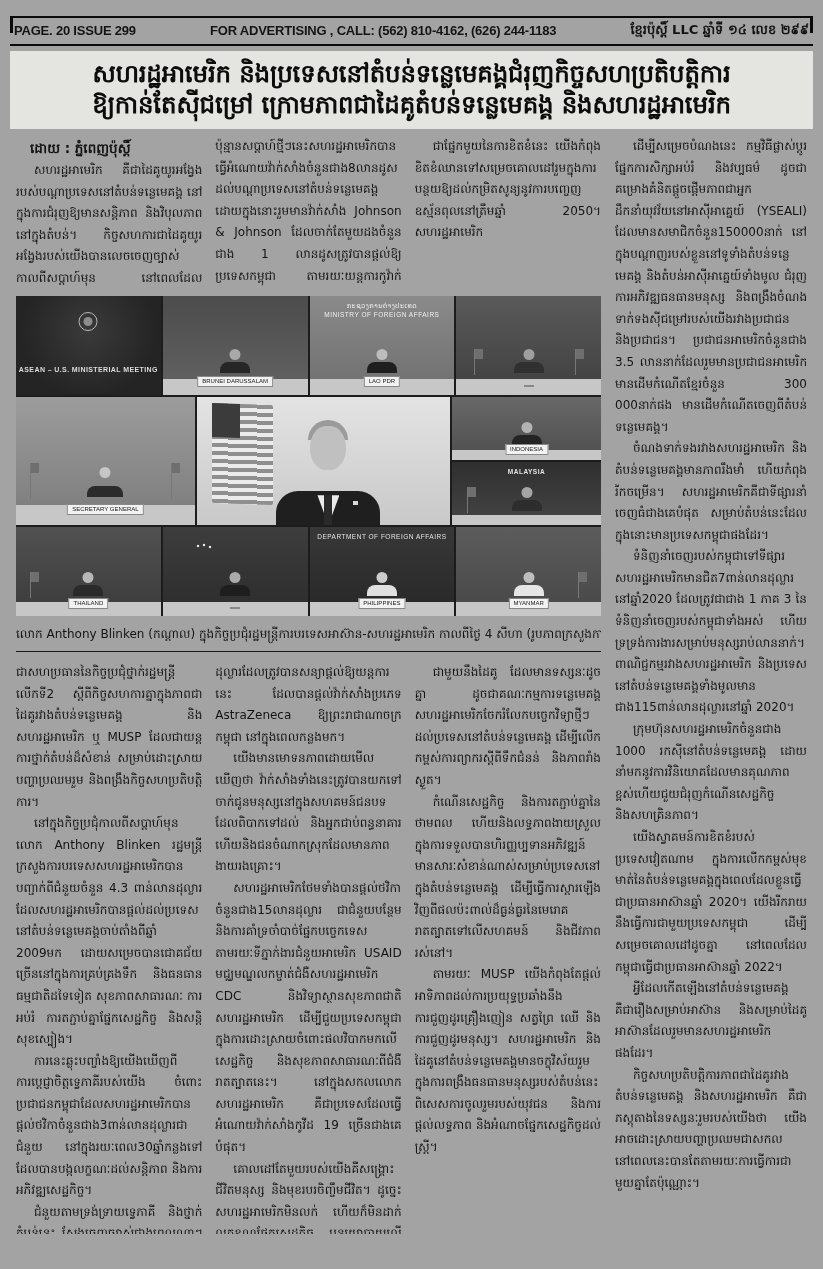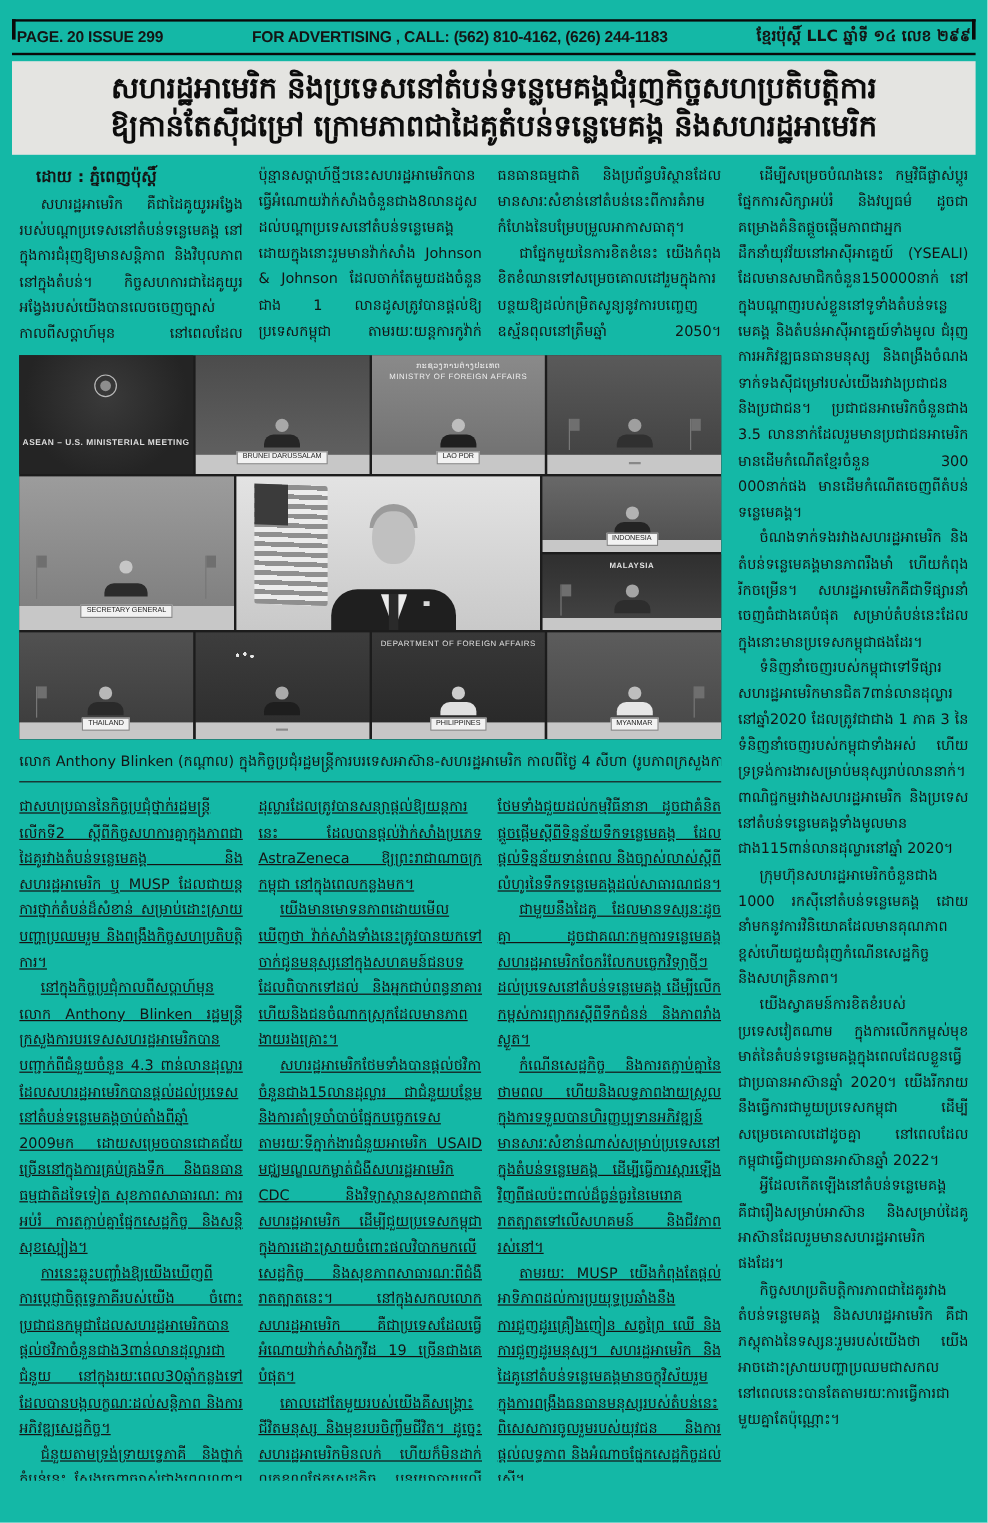--- a/index.html
+++ b/index.html
@@ -1,16 +1,16 @@
 <!DOCTYPE html>
 <html><head>
 <meta charset="utf-8">
 <style>
   html,body{margin:0;padding:0;background:#ffffff;}
-  .page{position:relative;width:823px;height:1269px;background:#14b8a6;overflow:hidden;
+  .page{position:relative;width:823px;height:1269px;background:#a3a3a3;overflow:hidden;
         font-family:"DejaVu Sans","Liberation Sans",sans-serif;color:#141414;}
 
   
   .masthead{margin:16px 10px 0;border-top:2.5px solid #0a0a0a;border-bottom:2px solid #0a0a0a;
             display:flex;align-items:center;justify-content:space-between;
             padding:3px 4px 4px;position:relative;}
   .masthead::before,.masthead::after{content:"";position:absolute;top:-2.5px;width:3px;height:17px;background:#0a0a0a;}
   .masthead::before{left:0;} .masthead::after{right:0;}
   .mh-left,.mh-center{font-family:"Liberation Sans",sans-serif;font-weight:bold;font-size:13px;
             letter-spacing:-0.2px;white-space:nowrap;}
@@ -22,21 +22,21 @@
             letter-spacing:-0.2px;}
 
   
   .content{display:flex;gap:14px;padding:0 16px;margin-top:7px;justify-content:space-between;}
   .left-zone{flex:1;min-width:0;}
   .right-col{width:192px;flex:none;height:1095px;overflow:hidden;}
 
   .top-cols{display:flex;gap:13px;height:152px;overflow:hidden;}
   .top-cols .col{flex:1;min-width:0;}
   .bottom-cols{display:flex;gap:13px;height:572px;overflow:hidden;margin-top:2px;}
-  .bottom-cols .col{flex:1;min-width:0;text-decoration:underline;}
+  .bottom-cols .col{flex:1;min-width:0;}
 
   p.kh{margin:0;font-size:12px;line-height:21.6px;text-align:justify;text-indent:18px;
        word-break:break-word;}
   p.kh.cont{text-indent:0;}
   .byline{font-weight:bold;font-size:13.5px;line-height:24px;text-indent:14px;margin:0;}
 
   
   .photo{margin-top:8px;height:320px;background:#1c1c1c;display:flex;flex-direction:column;gap:2px;
          filter:saturate(0);}
   .prow{display:flex;gap:2px;}
@@ -128,21 +128,20 @@
 
       <div class="top-cols">
         <div class="col">
           <p class="byline">ដោយ : ភ្នំពេញប៉ុស្តិ៍</p>
           <p class="kh">សហរដ្ឋអាមេរិក គឺជាដៃគូយូរអង្វែងរបស់បណ្តាប្រទេសនៅតំបន់ទន្លេមេគង្គ នៅក្នុងការជំរុញឱ្យមានសន្តិភាព និងវិបុលភាពនៅក្នុងតំបន់។ កិច្ចសហការជាដៃគូយូរអង្វែងរបស់យើងបានលេចចេញច្បាស់ កាលពីសប្តាហ៍មុន នៅពេលដែលសហរដ្ឋអាមេរិក និងកម្ពុជាបានធ្វើ</p>
         </div>
         <div class="col">
           <p class="kh cont">ប៉ុន្មានសប្តាហ៍ថ្មីៗនេះសហរដ្ឋអាមេរិកបានធ្វើអំណោយវ៉ាក់សាំងចំនួនជាង8លានដូសដល់បណ្តាប្រទេសនៅតំបន់ទន្លេមេគង្គ ដោយក្នុងនោះរួមមានវ៉ាក់សាំង Johnson &amp; Johnson ដែលចាក់តែមួយដងចំនួនជាង 1 លានដូសត្រូវបានផ្តល់ឱ្យប្រទេសកម្ពុជា តាមរយៈយន្តការកូវ៉ាក់ (COVAX) បន្ថែមលើថវិកាចំនួន 4 ពាន់លាន</p>
         </div>
         <div class="col">
-          <p class="kh cont">ធនធានធម្មជាតិ និងប្រព័ន្ធបរិស្ថានដែលមានសារៈសំខាន់នៅតំបន់នេះពីការគំរាមកំហែងនៃបម្រែបម្រួលអាកាសធាតុ។</p>
           <p class="kh">ជាផ្នែកមួយនៃការខិតខំនេះ យើងកំពុងខិតខំឈានទៅសម្រេចគោលដៅរួមក្នុងការបន្ថយឱ្យដល់កម្រិតសូន្យនូវការបញ្ចេញឧស្ម័នពុលនៅត្រឹមឆ្នាំ 2050។ សហរដ្ឋអាមេរិក</p>
         </div>
       </div>
 
       <div class="photo">
         <div class="prow prow1">
           <div class="tile t-asean">
             <div class="emblem"></div>
             <div class="tile-title">ASEAN – U.S. MINISTERIAL MEETING</div>
           </div>
@@ -242,21 +241,20 @@
           <p class="kh">ជំនួយតាមទ្រង់ទ្រាយទ្វេភាគី និងថ្នាក់តំបន់នេះ ស្តែងចេញច្បាស់ជាងពេលណាៗទាំងអស់ នៅក្នុងអំឡុងពេលនៃការឆ្លងមេរោគរាតត្បាតជាសកលនេះ។ ជាផ្នែកមួយនៃការសន្យារបស់លោកប្រធានាធិបតីអាមេរិក Biden ក្នុងការផ្តល់វ៉ាក់សាំងកូវីដចំនួន500លានដូស ដល់បណ្តាប្រទេសនានា នៅលើពិភពលោកដែលនៅក្នុងពេល</p>
         </div>
         <div class="col">
           <p class="kh cont">ដុល្លារដែលត្រូវបានសន្យាផ្តល់ឱ្យយន្តការនេះ ដែលបានផ្តល់វ៉ាក់សាំងប្រភេទ AstraZeneca ឱ្យព្រះរាជាណាចក្រកម្ពុជា នៅក្នុងពេលកន្លងមក។</p>
           <p class="kh">យើងមានមោទនភាពដោយមើលឃើញថា វ៉ាក់សាំងទាំងនេះត្រូវបានយកទៅចាក់ជូនមនុស្សនៅក្នុងសហគមន៍ជនបទដែលពិបាកទៅដល់ និងអ្នកជាប់ពន្ធនាគារ ហើយនិងជនចំណាកស្រុកដែលមានភាពងាយរងគ្រោះ។</p>
           <p class="kh">សហរដ្ឋអាមេរិកថែមទាំងបានផ្តល់ថវិកាចំនួនជាង15លានដុល្លារ ជាជំនួយបន្ថែម និងការគាំទ្រចាំបាច់ផ្នែកបច្ចេកទេស តាមរយៈទីភ្នាក់ងារជំនួយអាមេរិក USAID មជ្ឈមណ្ឌលកម្ចាត់ជំងឺសហរដ្ឋអាមេរិក CDC និងវិទ្យាស្ថានសុខភាពជាតិសហរដ្ឋអាមេរិក ដើម្បីជួយប្រទេសកម្ពុជាក្នុងការដោះស្រាយចំពោះផលវិបាកមកលើសេដ្ឋកិច្ច និងសុខភាពសាធារណៈពីជំងឺរាតត្បាតនេះ។ នៅក្នុងសកលលោកសហរដ្ឋអាមេរិក គឺជាប្រទេសដែលធ្វើអំណោយវ៉ាក់សាំងកូវីដ 19 ច្រើនជាងគេបំផុត។</p>
           <p class="kh">គោលដៅតែមួយរបស់យើងគឺសង្គ្រោះជីវិតមនុស្ស និងមុខរបរចិញ្ចឹមជីវិត។ ដូច្នេះសហរដ្ឋអាមេរិកមិនលក់ ហើយក៏មិនដាក់លក្ខខណ្ឌផ្នែកសេដ្ឋកិច្ច ឬនយោបាយលើអំណោយវ៉ាក់សាំងទាំងនោះទេ។</p>
 
         </div>
         <div class="col">
-          <p class="kh cont">ថែមទាំងជួយដល់កម្មវិធីនានា ដូចជាគំនិតផ្តួចផ្តើមស្តីពីទិន្នន័យទឹកទន្លេមេគង្គ ដែលផ្តល់ទិន្នន័យទាន់ពេល និងច្បាស់លាស់ស្តីពីលំហូរនៃទឹកទន្លេមេគង្គដល់សាធារណជន។</p>
           <p class="kh">ជាមួយនឹងដៃគូ ដែលមានទស្សនៈដូចគ្នា ដូចជាគណៈកម្មការទន្លេមេគង្គ សហរដ្ឋអាមេរិកចែករំលែកបច្ចេកវិទ្យាថ្មីៗដល់ប្រទេសនៅតំបន់ទន្លេមេគង្គ ដើម្បីលើកកម្ពស់ការព្យាករស្តីពីទឹកជំនន់ និងភាពរាំងស្ងួត។</p>
           <p class="kh">កំណើនសេដ្ឋកិច្ច និងការតភ្ជាប់គ្នានៃថាមពល ហើយនិងលទ្ធភាពងាយស្រួលក្នុងការទទួលបានហិរញ្ញប្បទានអភិវឌ្ឍន៍មានសារៈសំខាន់ណាស់សម្រាប់ប្រទេសនៅក្នុងតំបន់ទន្លេមេគង្គ ដើម្បីធ្វើការស្តារឡើងវិញពីផលប៉ះពាល់ដ៏ធ្ងន់ធ្ងរនៃមេរោគរាតត្បាតទៅលើសហគមន៍ និងជីវភាពរស់នៅ។</p>
           <p class="kh">តាមរយៈ MUSP យើងកំពុងតែផ្តល់អាទិភាពដល់ការប្រយុទ្ធប្រឆាំងនឹងការជួញដូរគ្រឿងញៀន សត្វព្រៃ ឈើ និងការជួញដូរមនុស្ស។ សហរដ្ឋអាមេរិក និងដៃគូនៅតំបន់ទន្លេមេគង្គមានចក្ខុវិស័យរួមក្នុងការពង្រឹងធនធានមនុស្សរបស់តំបន់នេះ ពិសេសការចូលរួមរបស់យុវជន និងការផ្តល់លទ្ធភាព និងអំណាចផ្នែកសេដ្ឋកិច្ចដល់ស្ត្រី។</p>
         </div>
       </div>
     </div>
 
     <div class="right-col">
       <p class="kh">ដើម្បីសម្រេចបំណងនេះ កម្មវិធីផ្លាស់ប្តូរផ្នែកការសិក្សាអប់រំ និងវប្បធម៌ ដូចជាគម្រោងគំនិតផ្តួចផ្តើមភាពជាអ្នកដឹកនាំយុវវ័យនៅអាស៊ីអាគ្នេយ៍ (YSEALI) ដែលមានសមាជិកចំនួន150000នាក់ នៅក្នុងបណ្តាញរបស់ខ្លួននៅទូទាំងតំបន់ទន្លេមេគង្គ និងតំបន់អាស៊ីអាគ្នេយ៍ទាំងមូល ជំរុញការអភិវឌ្ឍធនធានមនុស្ស និងពង្រឹងចំណងទាក់ទងស៊ីជម្រៅរបស់យើងរវាងប្រជាជន និងប្រជាជន។ ប្រជាជនអាមេរិកចំនួនជាង 3.5 លាននាក់ដែលរួមមានប្រជាជនអាមេរិកមានដើមកំណើតខ្មែរចំនួន 300 000នាក់ផង មានដើមកំណើតចេញពីតំបន់ទន្លេមេគង្គ។</p>
       <p class="kh">ចំណងទាក់ទងរវាងសហរដ្ឋអាមេរិក និងតំបន់ទន្លេមេគង្គមានភាពរឹងមាំ ហើយកំពុងរីកចម្រើន។ សហរដ្ឋអាមេរិកគឺជាទីផ្សារនាំចេញធំជាងគេបំផុត សម្រាប់តំបន់នេះដែលក្នុងនោះមានប្រទេសកម្ពុជាផងដែរ។</p>

